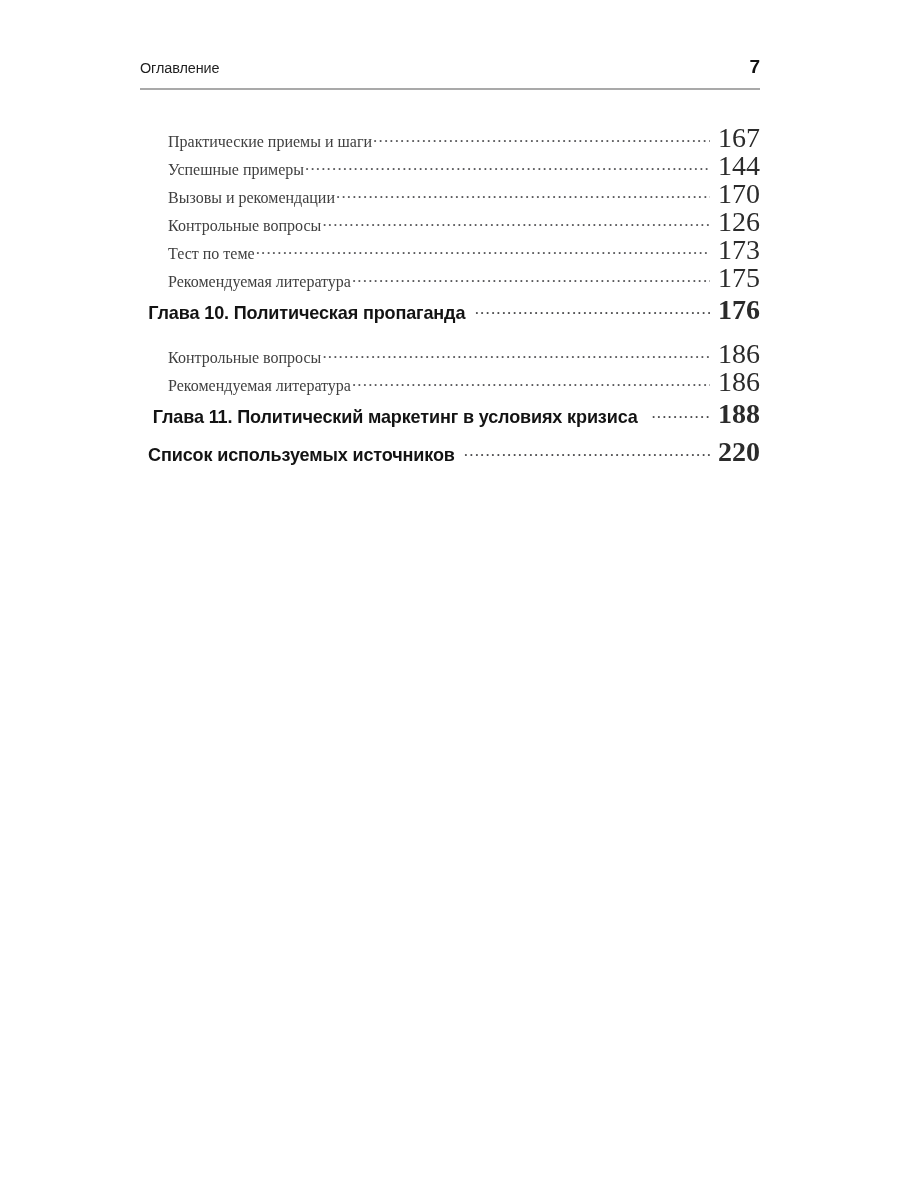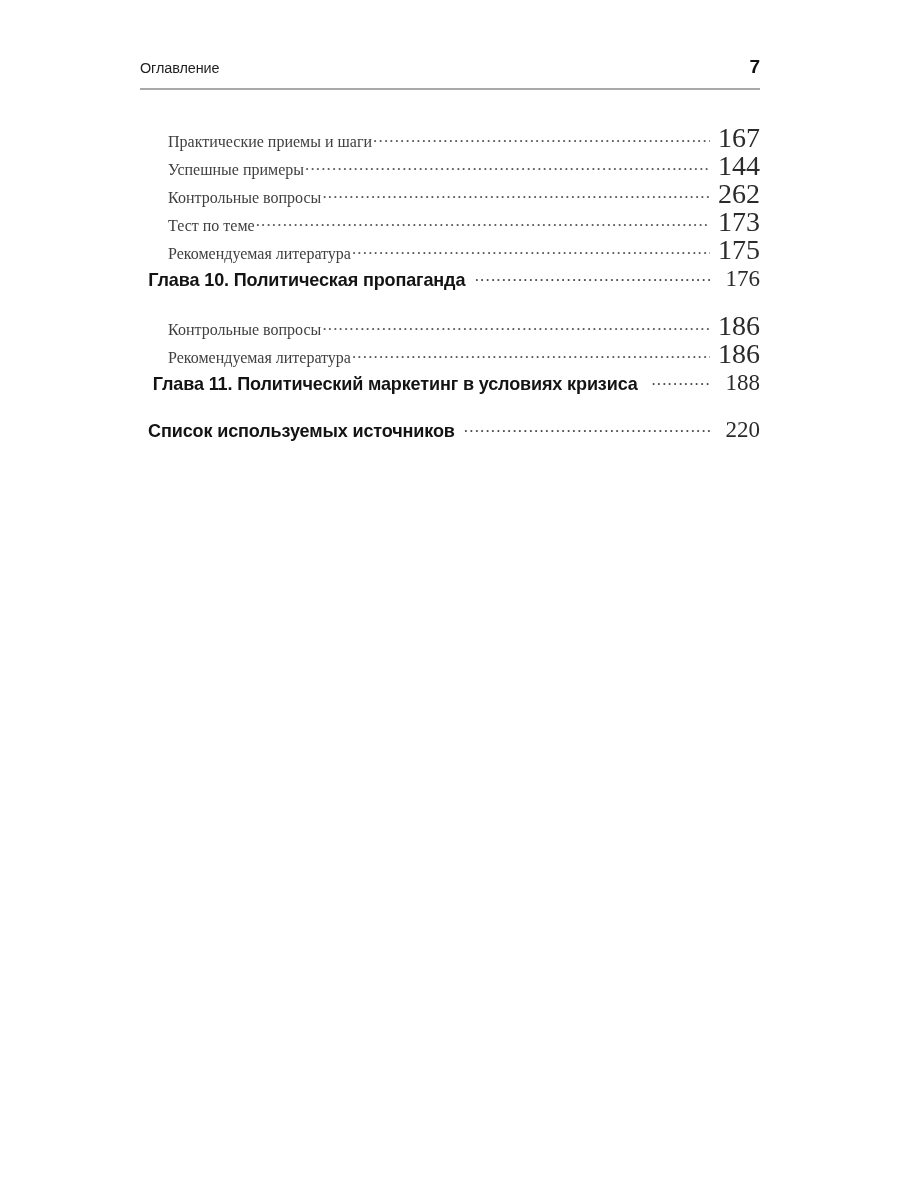--- a/index.html
+++ b/index.html
@@ -107,28 +107,28 @@
     font-size: 19px;
     font-weight: 700;
     letter-spacing: -0.15px;
     color: #131313;
     white-space: nowrap;
     transform: scaleX(0.95);
     transform-origin: left baseline;
   }
   .toc-row.level-chapter .toc-folio {
     font-family: "Liberation Serif", "DejaVu Serif", serif;
-    font-size: 23px;
-    font-weight: 400;
+    font-size: 28px;
+    font-weight: 700;
     color: #2b2b2b;
   }
 
   
   .gap-before-lg { margin-top: 4px; }
-  .gap-before-md { margin-top: 17px; }
+  .gap-before-md { margin-top: 8px; }
   .gap-before-sm { margin-top: 14px; }
 
   
   .toc-dots {
     flex: 1 1 auto;
     position: relative;
     height: 1em;
     margin: 0 2px 0 1px;
     overflow: hidden;
   }
@@ -175,23 +175,28 @@
         <span class="toc-label">Практические приемы и шаги</span>
         <span class="toc-dots"></span>
         <span class="toc-folio">167</span>
       </div>
       <div class="toc-row level-sub">
         <span class="toc-label">Успешные примеры</span>
         <span class="toc-dots lead-space"></span>
         <span class="toc-folio">144</span>
       </div>
       <div class="toc-row level-sub">
+        <span class="toc-label">Вызовы и рекомендации</span>
+        <span class="toc-dots lead-space"></span>
+        <span class="toc-folio">170</span>
+      </div>
+      <div class="toc-row level-sub">
         <span class="toc-label">Контрольные вопросы</span>
         <span class="toc-dots lead-space"></span>
-        <span class="toc-folio">262</span>
+        <span class="toc-folio">126</span>
       </div>
       <div class="toc-row level-sub">
         <span class="toc-label">Тест по теме</span>
         <span class="toc-dots"></span>
         <span class="toc-folio">173</span>
       </div>
       <div class="toc-row level-sub">
         <span class="toc-label">Рекомендуемая литература</span>
         <span class="toc-dots"></span>
         <span class="toc-folio">175</span>

